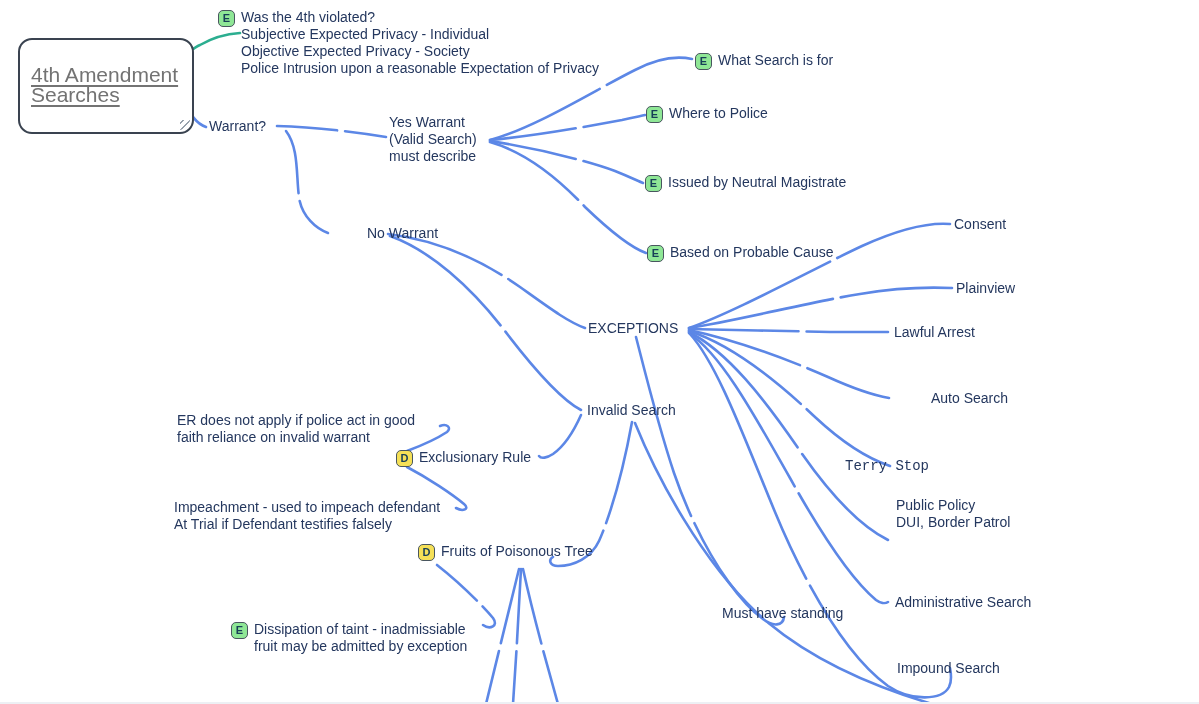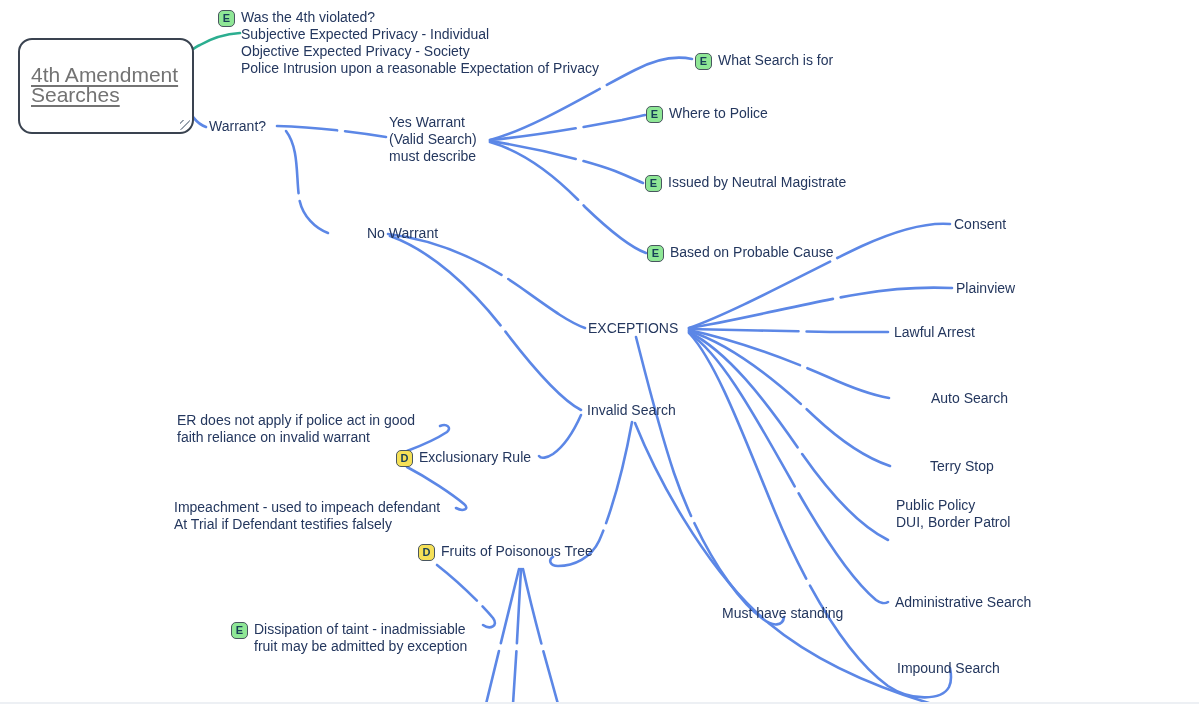--- a/index.html
+++ b/index.html
@@ -145,21 +145,21 @@
 </div>
 
 <div class="node" style="left:894px; top:324px;">
   <span class="txt">Lawful Arrest</span>
 </div>
 
 <div class="node" style="left:931px; top:390px;">
   <span class="txt">Auto Search</span>
 </div>
 
-<div class="node" style="left:930px; top:458px;">
+<div class="node" style="left:845px; top:458px;font-family:Liberation Mono, monospace;">
   <span class="txt">Terry Stop</span>
 </div>
 
 <div class="node" style="left:896px; top:497px;">
   <span class="txt">Public Policy
 DUI, Border Patrol</span>
 </div>
 
 <div class="node" style="left:895px; top:594px;">
   <span class="txt">Administrative Search</span>

